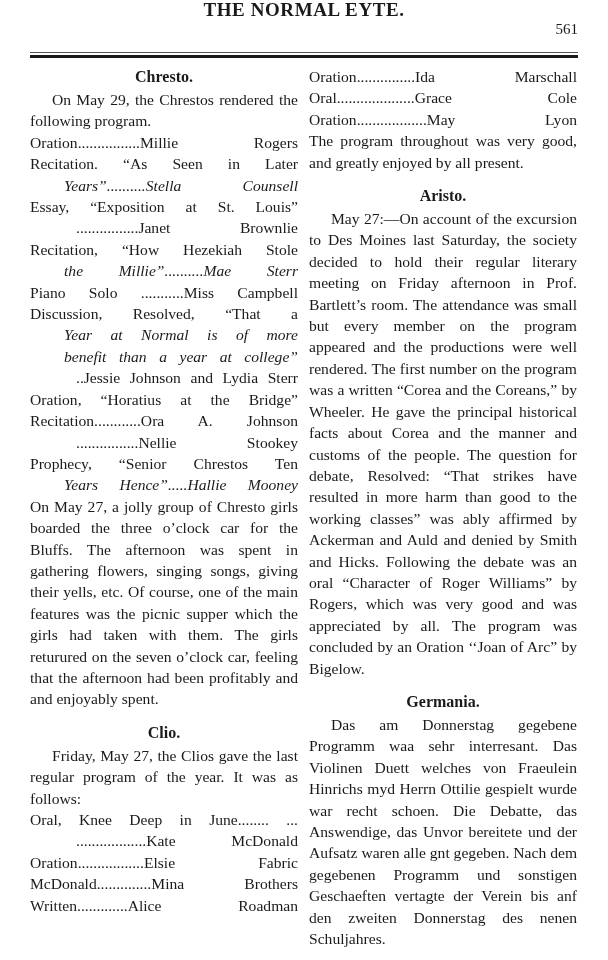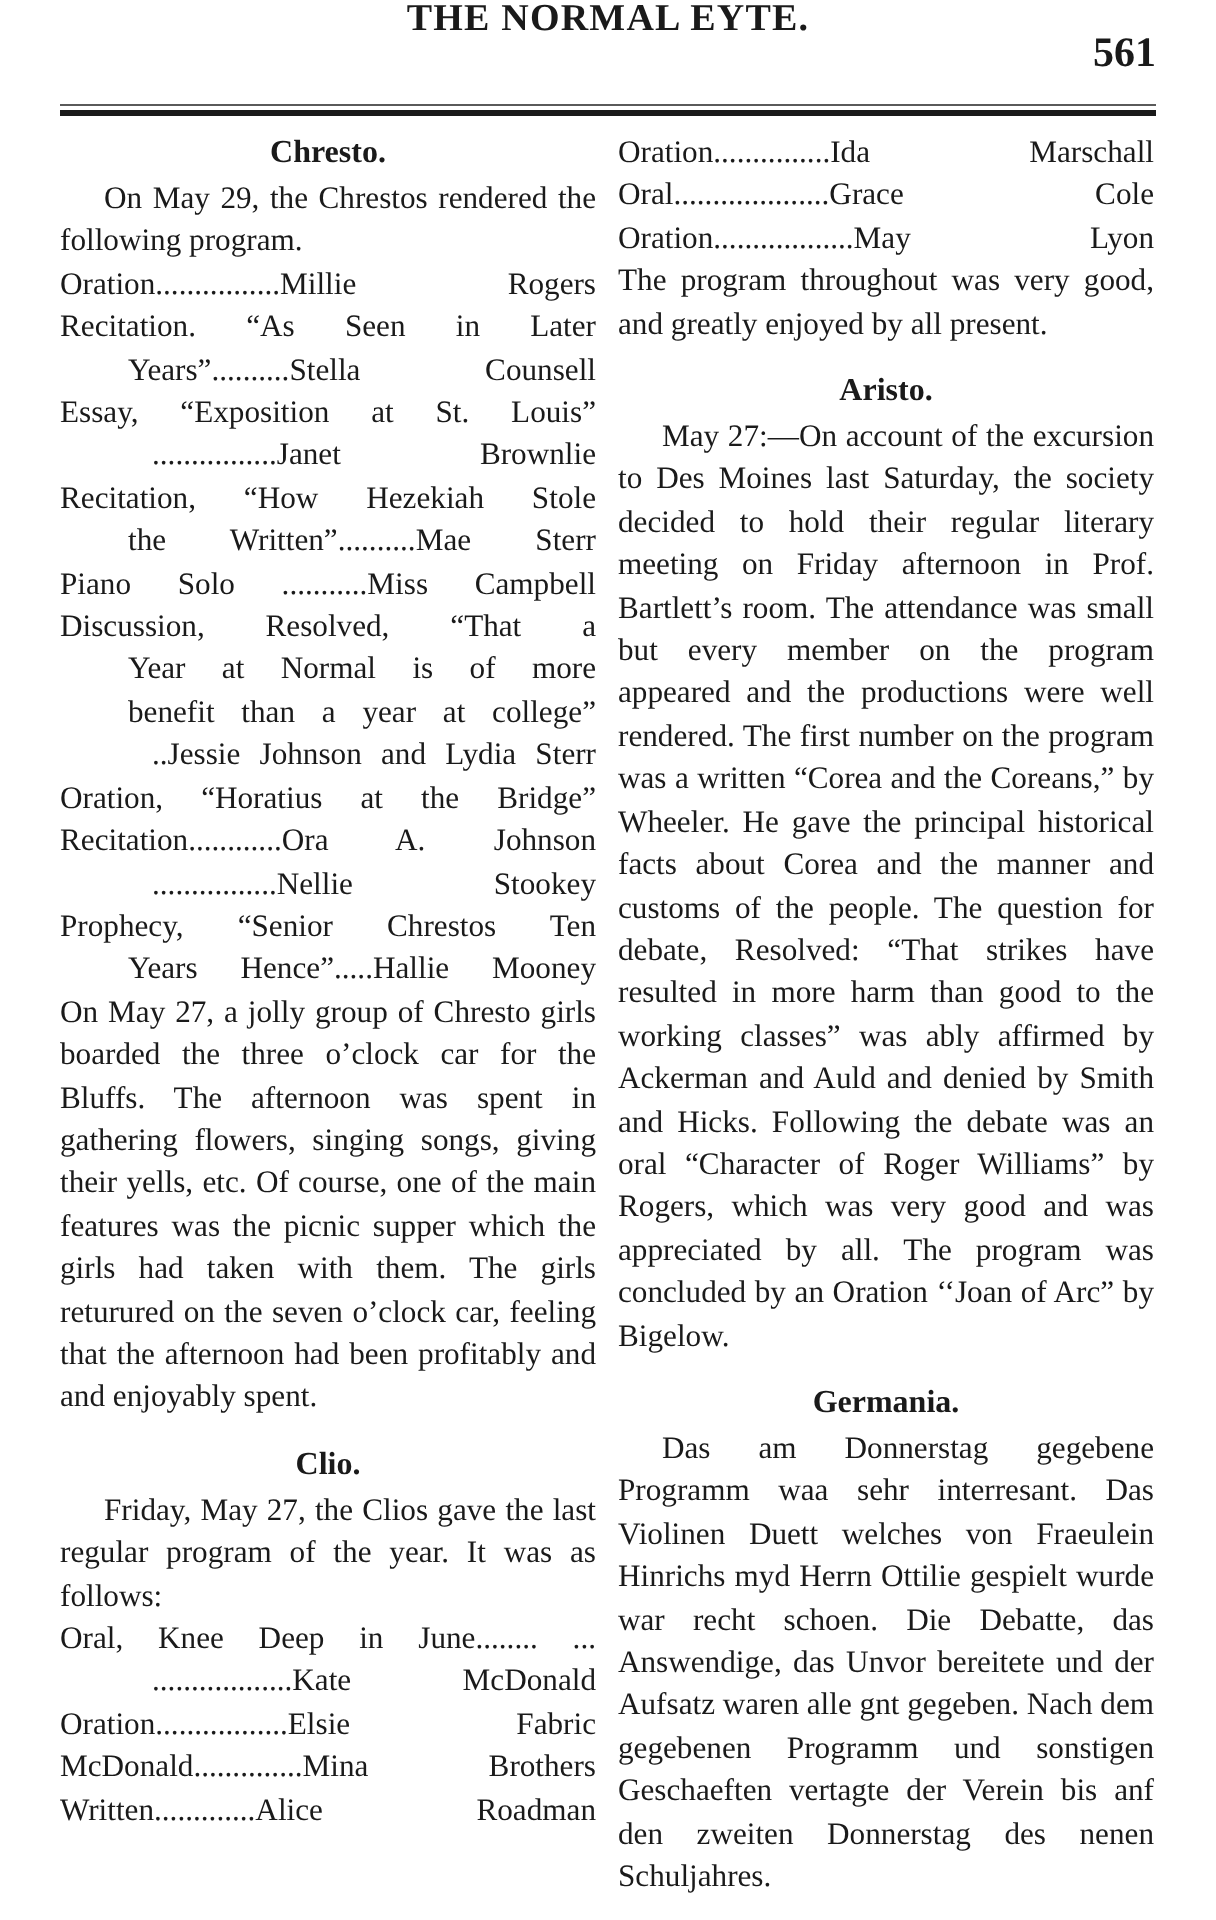--- a/index.html
+++ b/index.html
@@ -32,22 +32,22 @@
     text-align: center;
     font-weight: bold;
     font-size: 19px;
     letter-spacing: 0.6px;
     line-height: 1;
   }
   .folio {
     position: absolute;
     right: 0;
     bottom: 9px;
-    font-weight: bold;
-    font-size: 21px;
+    font-weight: normal;
+    font-size: 15px;
     line-height: 1;
     margin-top: 28px;
   }
   .rule-double {
     margin-top: 6px;
     border-top: 1px solid #5a5a5a;
     padding-top: 2px;
   }
   .rule-double > div {
     height: 3px;
@@ -86,21 +86,21 @@
   p.indent { text-indent: 22px; }
   p.hang   { text-indent: 0; }
 
   
   .entry {
     font-size: 15.6px;
     line-height: 21.4px;
     text-align: justify;
     text-align-last: justify;
   }
-  .entry.cont { padding-left: 34px; }
+  .entry.cont { padding-left: 34px; font-style: italic; }
   .entry.center-cont { padding-left: 46px; }
 </style>
 </head>
 <body>
 
 <div class="page">
 
   <div class="masthead">
     <div class="masthead-title">THE NORMAL EYTE.</div>
     <div class="folio">561</div>
@@ -115,21 +115,21 @@
 
       <div class="sec-head">Chresto.</div>
       <p class="indent">On May 29, the Chrestos rendered the following program.</p>
 
       <div class="entry">Oration................Millie Rogers</div>
       <div class="entry">Recitation. “As Seen in Later</div>
       <div class="entry cont">Years”..........Stella Counsell</div>
       <div class="entry">Essay, “Exposition at St. Louis”</div>
       <div class="entry center-cont">................Janet Brownlie</div>
       <div class="entry">Recitation, “How Hezekiah Stole</div>
-      <div class="entry cont">the Written”..........Mae Sterr</div>
+      <div class="entry cont">the Millie”..........Mae Sterr</div>
       <div class="entry">Piano Solo ...........Miss Campbell</div>
       <div class="entry">Discussion, Resolved, “That a</div>
       <div class="entry cont">Year at Normal is of more</div>
       <div class="entry cont">benefit than a year at college”</div>
       <div class="entry center-cont">..Jessie Johnson and Lydia Sterr</div>
       <div class="entry">Oration, “Horatius at the Bridge”</div>
       <div class="entry">Recitation............Ora A. Johnson</div>
       <div class="entry center-cont">................Nellie Stookey</div>
       <div class="entry">Prophecy, “Senior Chrestos Ten</div>
       <div class="entry cont">Years Hence”.....Hallie Mooney</div>

